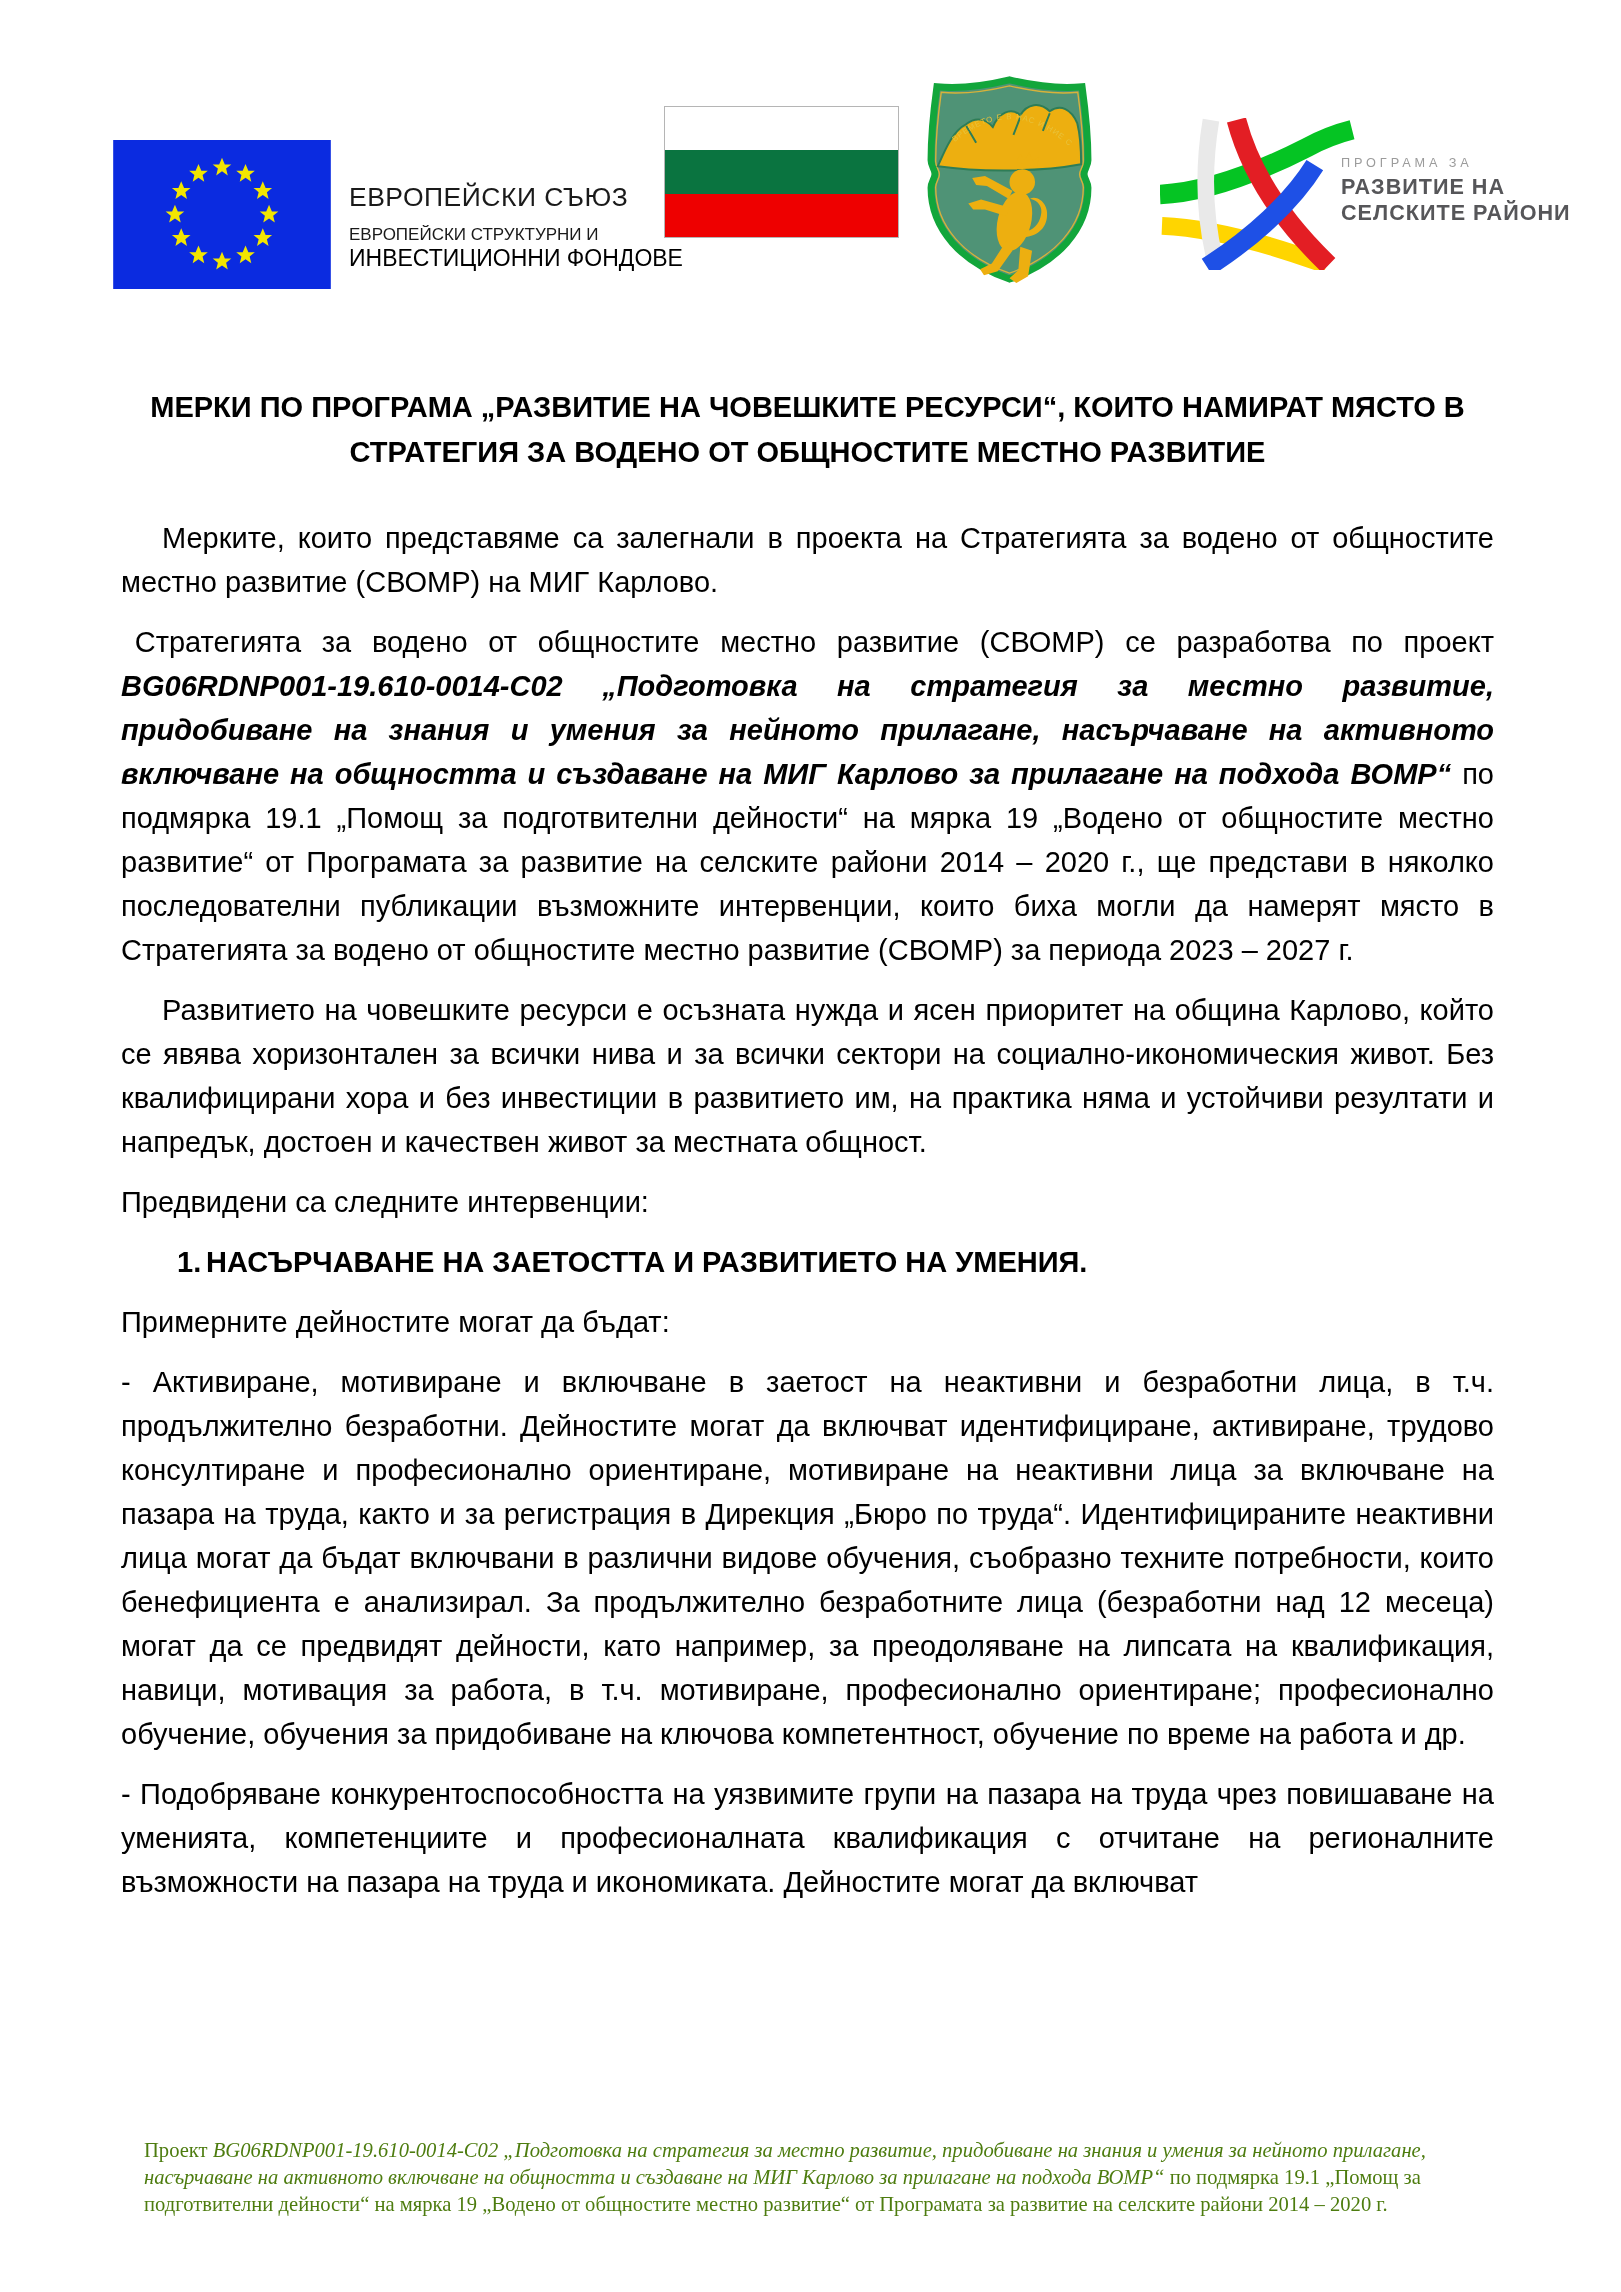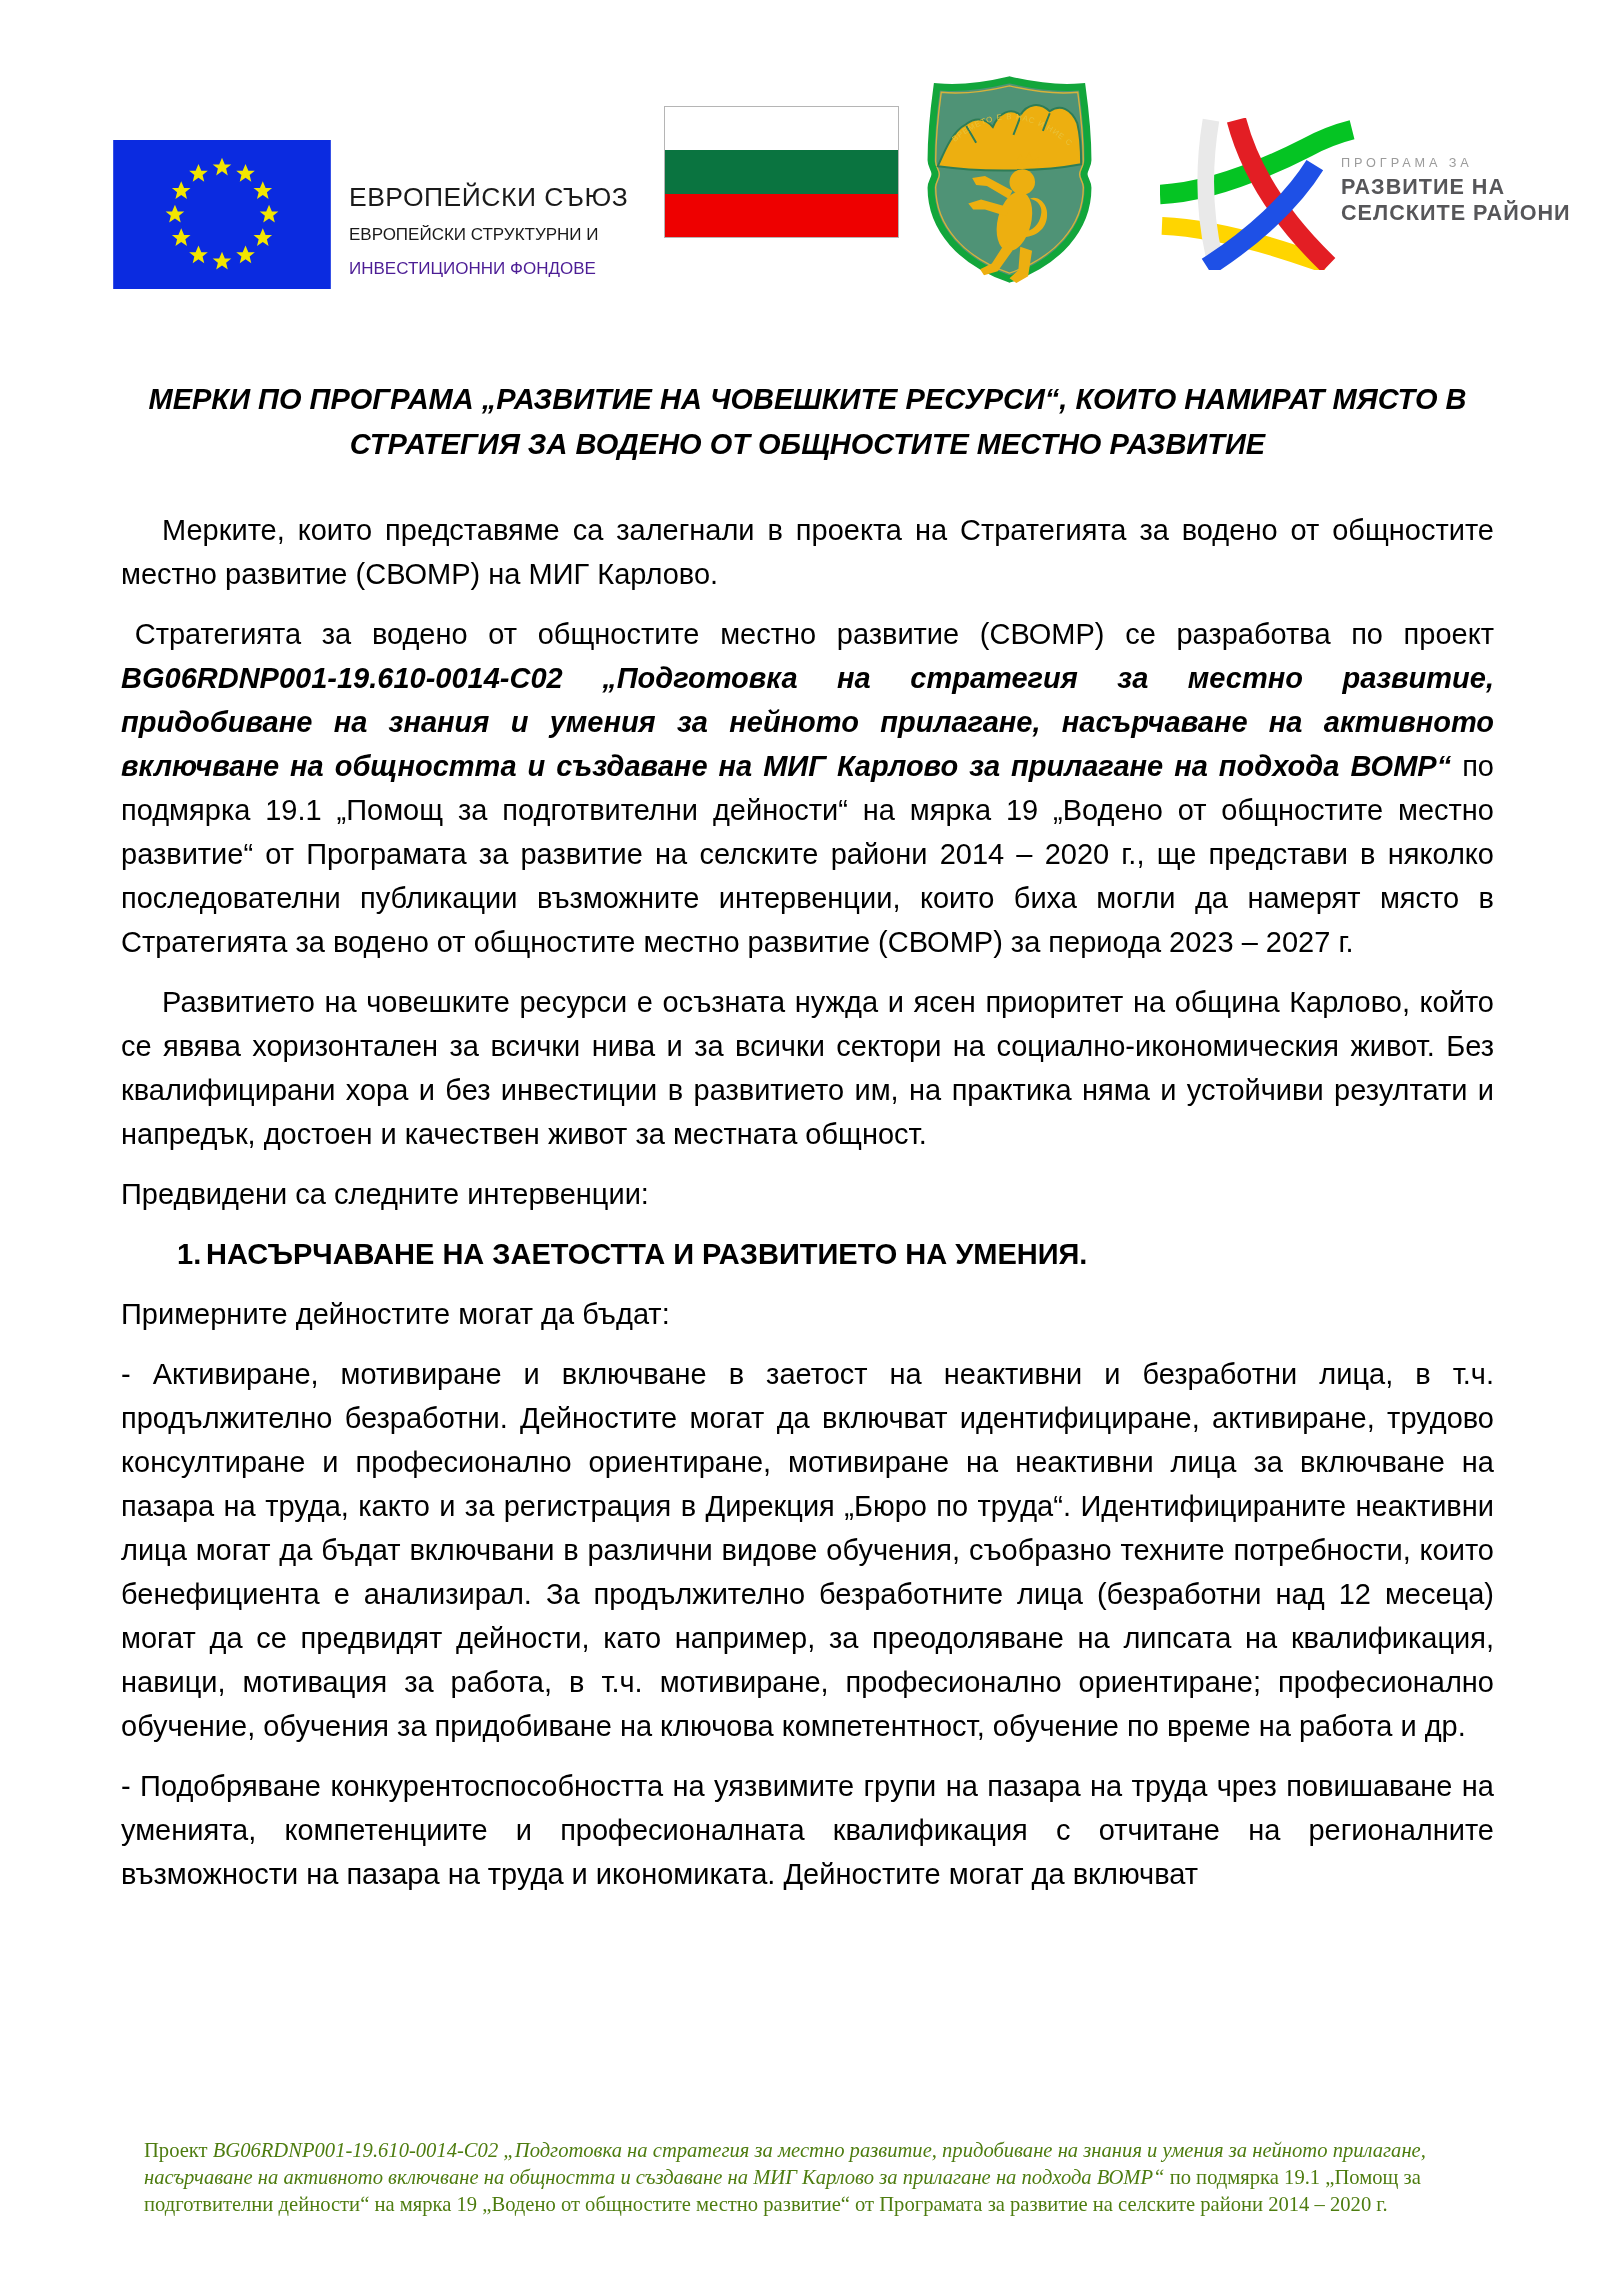--- a/index.html
+++ b/index.html
@@ -10,33 +10,33 @@
     font-family:"Liberation Sans", sans-serif;
     color:#000;
     overflow:hidden;
   }
   
   .header{position:absolute;top:0;left:0;width:100%;height:323px;}
   .eu-flag{position:absolute;left:113px;top:140px;}
   .eu-text{position:absolute;left:349px;top:184px;line-height:1;}
   .eu-text .t1{font-size:26.5px;letter-spacing:0.5px;color:#1a1a1a;}
   .eu-text .t2{font-size:17px;margin-top:15px;color:#1a1a1a;}
-  .eu-text .t3{font-size:17px;margin-top:17px;color:#4c1d95;}
+  .eu-text .t3{font-size:23px;margin-top:4px;color:#000000;}
   .bg-flag{position:absolute;left:664px;top:106px;width:235px;height:132px;
            border:1px solid #b5b5b5;box-sizing:border-box;display:flex;flex-direction:column;}
   .bg-flag .stripe{flex:1;}
   .coat{position:absolute;left:924px;top:74px;}
   .rdp-logo{position:absolute;left:1160px;top:118px;}
   .rdp-text{position:absolute;left:1341px;top:157px;line-height:1;}
   .rdp-text .r1{font-size:12.7px;letter-spacing:3.9px;color:#9b9b9b;}
   .rdp-text .r2{font-size:21.6px;font-weight:bold;color:#565659;margin-top:5.9px;letter-spacing:1px;}
   .rdp-text .r3{font-size:21.6px;font-weight:bold;color:#565659;margin-top:4.9px;letter-spacing:1px;}
   
   .content{padding:377px 111px 0 105px;}
-  .doc-title{text-align:center;font-weight:bold;font-style:italic;font-size:29px;line-height:45px;}
+  .doc-title{text-align:center;font-weight:bold;font-size:29px;line-height:45px;margin-top:8px;}
   .body-text{margin-top:41px;font-size:29px;line-height:44px;text-align:justify;}
   .body-text p{margin:16px;}
   .indent{text-indent:41px;}
   .indent-sm{text-indent:13.7px;}
   .bold-italic{font-weight:bold;font-style:italic;}
   .list-head{font-weight:bold;padding-left:56px;text-align:left;}
   .list-head .num{display:inline-block;min-width:29px;}
   
   .footer{
     position:absolute;left:144px;right:156px;top:2137px;

